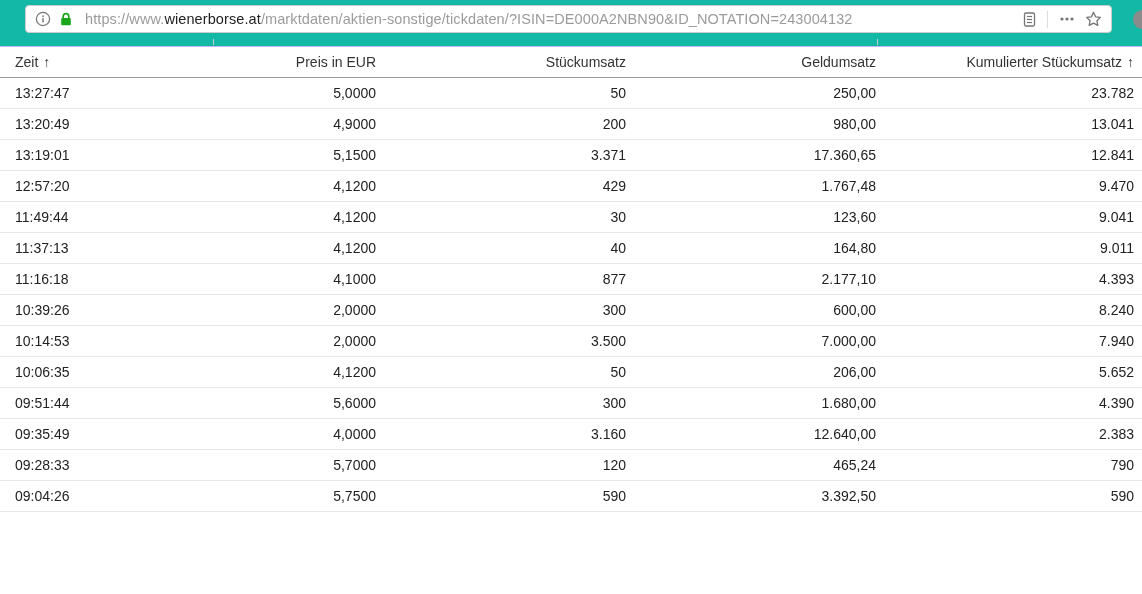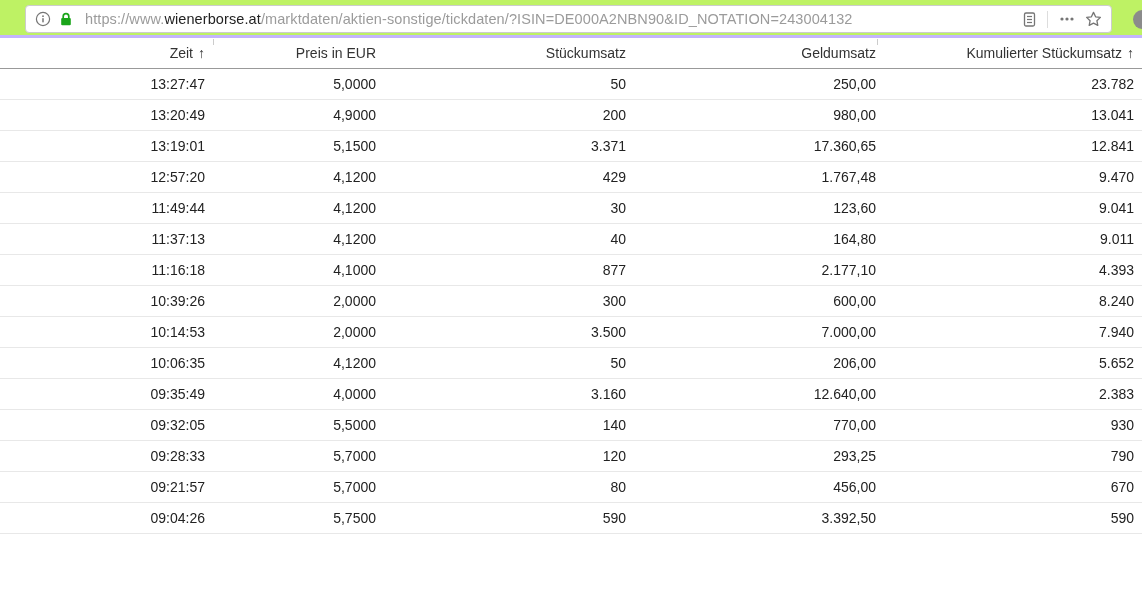--- a/index.html
+++ b/index.html
@@ -4,21 +4,21 @@
 <style>
   * { margin:0; padding:0; box-sizing:border-box; }
   html,body { background:#fff; }
   body {
     width:1142px; height:594px; overflow:hidden; position:relative;
     font-family:"Liberation Sans","DejaVu Sans",sans-serif;
     -webkit-font-smoothing:antialiased;
   }
 
   
-  .chrome { position:relative; height:38px; background:#bef264; border-bottom:3px solid #c4b5fd; }
+  .chrome { position:relative; height:47px; background:#14b8a6; border-bottom:1px solid #c4b5fd; }
   .urlbar {
     position:absolute; left:25px; top:5px; width:1087px; height:28px;
     border:1px solid #ccc; border-radius:4px; background:#fff;
     display:flex; align-items:center; padding:0 6px 0 9px;
   }
   .urlbar .icn { display:flex; align-items:center; justify-content:center; flex:0 0 auto; }
   .icn-info { margin-right:7px; }
   .icn-lock { margin-right:11px; }
   .url-text {
     flex:1 1 auto; min-width:0; overflow:hidden; white-space:nowrap;
@@ -49,21 +49,21 @@
 
   th {
     height:30px; font-weight:normal; font-size:14px; color:#333;
     border-bottom:1px solid #999; padding:0 8px; white-space:nowrap;
     vertical-align:middle; cursor:pointer;
   }
   td {
     height:31px; font-size:14px; color:#222; padding:0 8px;
     border-bottom:1px solid #e8e8e8; white-space:nowrap; vertical-align:middle;
   }
-  th.left, td.left { text-align:right; padding-left:15px; }
+  th.left, td.left { text-align:left; padding-left:15px; }
   th.right, td.right { text-align:right; }
   .sort-arrow { margin-left:5px; color:#333; font-size:14px; }
 </style>
 </head>
 <body>
 
 <div class="chrome">
   <div class="urlbar">
     <span class="icn icn-info">
       <svg width="16" height="16" viewBox="0 0 16 16">
@@ -189,46 +189,39 @@
         <td class="right">7.940</td>
       </tr>
       <tr>
         <td class="left">10:06:35</td>
         <td class="right">4,1200</td>
         <td class="right">50</td>
         <td class="right">206,00</td>
         <td class="right">5.652</td>
       </tr>
       <tr>
+        <td class="left">09:51:44</td>
+        <td class="right">5,6000</td>
+        <td class="right">300</td>
+        <td class="right">1.680,00</td>
+        <td class="right">4.390</td>
+      </tr>
+      <tr>
         <td class="left">09:35:49</td>
         <td class="right">4,0000</td>
         <td class="right">3.160</td>
         <td class="right">12.640,00</td>
         <td class="right">2.383</td>
       </tr>
       <tr>
-        <td class="left">09:32:05</td>
-        <td class="right">5,5000</td>
-        <td class="right">140</td>
-        <td class="right">770,00</td>
-        <td class="right">930</td>
-      </tr>
-      <tr>
         <td class="left">09:28:33</td>
         <td class="right">5,7000</td>
         <td class="right">120</td>
-        <td class="right">293,25</td>
+        <td class="right">465,24</td>
         <td class="right">790</td>
-      </tr>
-      <tr>
-        <td class="left">09:21:57</td>
-        <td class="right">5,7000</td>
-        <td class="right">80</td>
-        <td class="right">456,00</td>
-        <td class="right">670</td>
       </tr>
       <tr>
         <td class="left">09:04:26</td>
         <td class="right">5,7500</td>
         <td class="right">590</td>
         <td class="right">3.392,50</td>
         <td class="right">590</td>
       </tr>
     </tbody>
 </table>

